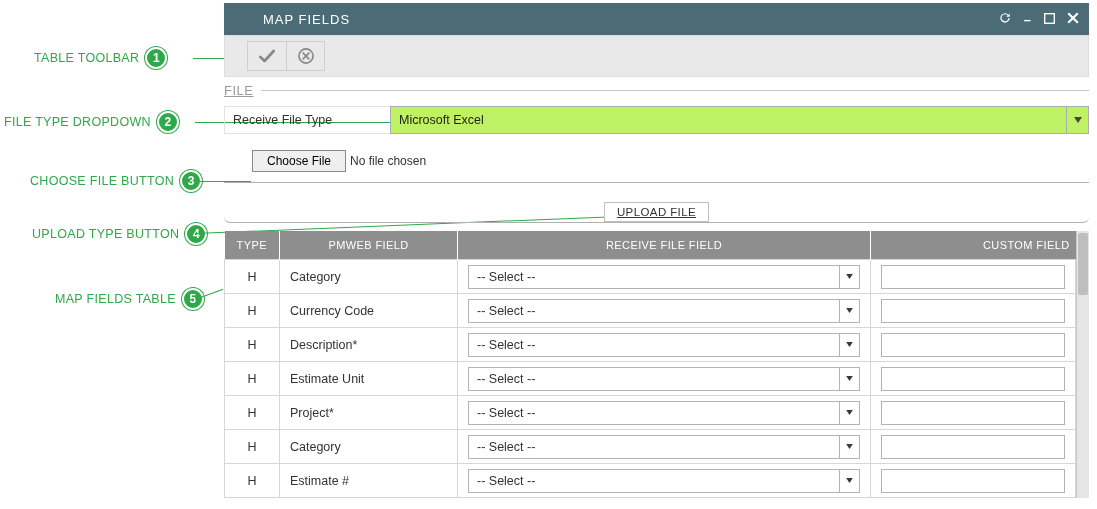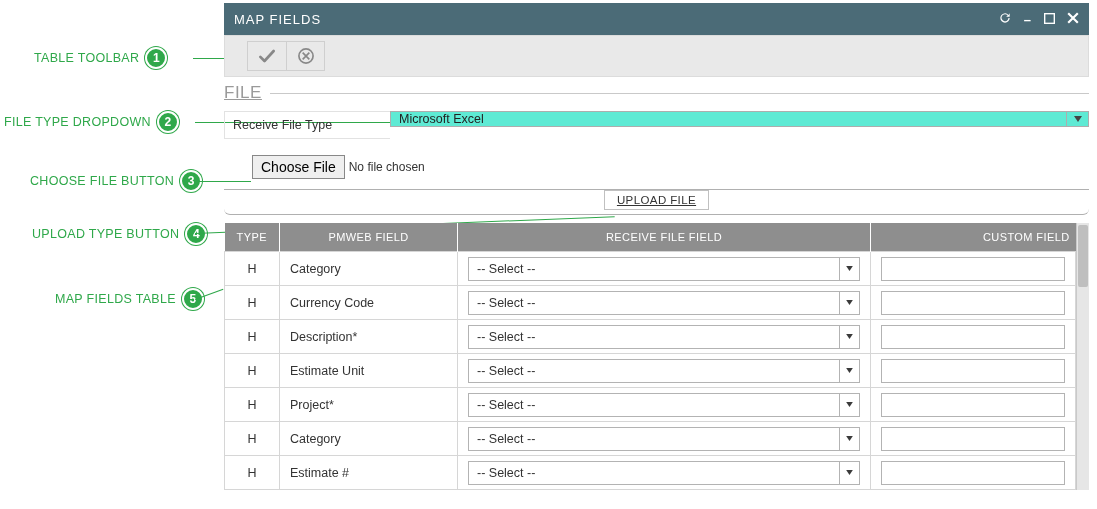--- a/index.html
+++ b/index.html
@@ -8,47 +8,47 @@
   
   .callout { position: absolute; display: flex; align-items: center; gap: 6px; }
   .callout .text { color: #2fa84a; font-size: 12.5px; letter-spacing: 0.3px; font-weight: 500; white-space: nowrap; }
   .callout .num { width: 22px; height: 22px; border-radius: 50%; background: #2fa84a; color: #fff; border: 2px solid #fff; box-shadow: 0 0 0 1px #2fa84a; display: flex; align-items: center; justify-content: center; font-size: 12px; font-weight: bold; }
   .leader { position: absolute; height: 1px; background: #2fa84a; }
   .leader-diag { position: absolute; background: #2fa84a; transform-origin: left center; }
 
   
   .dialog-wrap { position: absolute; left: 224px; top: 3px; width: 865px; }
   .titlebar { background: #4b6b77; color: #fff; height: 32px; display: flex; align-items: center; padding: 0 10px; font-size: 13px; letter-spacing: 1px; }
-  .titlebar .title-text { flex: 1; }
+  .titlebar .title-text { flex: 1; margin-left: 29px; }
   .titlebar .win-icons { display: flex; gap: 12px; align-items: center; }
   .titlebar .win-icons span, .titlebar .win-icons svg { cursor: pointer; }
 
   .toolbar-area { background: #e9e9e9; height: 42px; border: 1px solid #dcdcdc; display: flex; align-items: center; padding-left: 22px; }
   .toolbar-box { display: flex; border: 1px solid #cfcfcf; height: 30px; }
   .toolbar-box .tb-btn { width: 38px; display: flex; align-items: center; justify-content: center; cursor: pointer; }
   .toolbar-box .tb-btn + .tb-btn { border-left: 1px solid #cfcfcf; }
   .tb-btn svg { stroke: #888; fill: none; }
 
   .file-section { padding: 6px 0 0 0; }
   .sec-head { display: flex; align-items: center; gap: 8px; margin-bottom: 8px; }
-  .sec-head .lbl { color: #9a9a9a; font-size: 17px; letter-spacing: 0.5px; text-decoration: underline; }
+  .sec-head .lbl { color: #9a9a9a; font-size: 13px; letter-spacing: 0.5px; text-decoration: underline; }
   .sec-head .line { flex: 1; height: 1px; background: #c9c9c9; }
 
   .ftype-row { display: flex; align-items: stretch; margin-bottom: 16px; }
   .ftype-row .flabel { width: 166px; border: 1px solid #e2e2e2; border-right: none; padding: 6px 8px; font-size: 12.5px; color: #333; }
-  .dd { flex: 1; border: 1px solid #adadad; display: flex; align-items: center; background: #5eead4; height: 16px; }
+  .dd { flex: 1; border: 1px solid #adadad; display: flex; align-items: center; background: #bef264; height: 28px; }
   .dd .dd-val { flex: 1; padding: 0 8px; font-size: 12.5px; color: #222; }
   .dd .dd-caret { width: 22px; height: 100%; border-left: 1px solid #adadad; display: flex; align-items: center; justify-content: center; cursor: pointer; }
   .dd .dd-caret svg { fill: #444; }
 
   .choose-row { margin: 4px 0 10px 28px; display: flex; align-items: center; font-size: 12px; }
-  .choose-row .choose-btn { border: 1px solid #888; background: #efefef; padding: 3px 8px; font-size: 14px; cursor: pointer; }
+  .choose-row .choose-btn { border: 1px solid #888; background: #efefef; padding: 3px 14px; font-size: 12px; cursor: pointer; }
   .choose-row .nofile { margin-left: 4px; color: #333; }
 
-  .upload-row { border-top: 1px solid #b0b0b0; border-bottom: 1px solid #b0b0b0; height: 26px; display: flex; align-items: flex-start; justify-content: center; margin-bottom: 8px; border-radius: 0 0 6px 6px; }
+  .upload-row { border-top: 1px solid #b0b0b0; border-bottom: 1px solid #b0b0b0; height: 41px; display: flex; align-items: flex-end; justify-content: center; margin-bottom: 8px; border-radius: 0 0 6px 6px; }
   .upload-btn { border: 1px solid #c0c0c0; background: #fff; padding: 3px 12px; font-size: 11.5px; letter-spacing: 0.4px; text-decoration: underline; color: #333; cursor: pointer; }
 
   
   .grid-wrap { position: relative; display: flex; }
   .grid { flex: 1; border-collapse: collapse; width: calc(100% - 13px); }
   .grid th { background: #8e8e8e; color: #fff; font-size: 11px; font-weight: 400; letter-spacing: 0.4px; padding: 8px 6px; border-right: 1px solid #fff; text-align: center; }
   .grid th:last-child { border-right: none; }
   .grid td { border: 1px solid #d6d6d6; padding: 4px 10px; font-size: 12.5px; color: #333; height: 34px; vertical-align: middle; }
   .grid td.col-type { text-align: center; width: 55px; }
   .grid td.col-field { width: 178px; }

